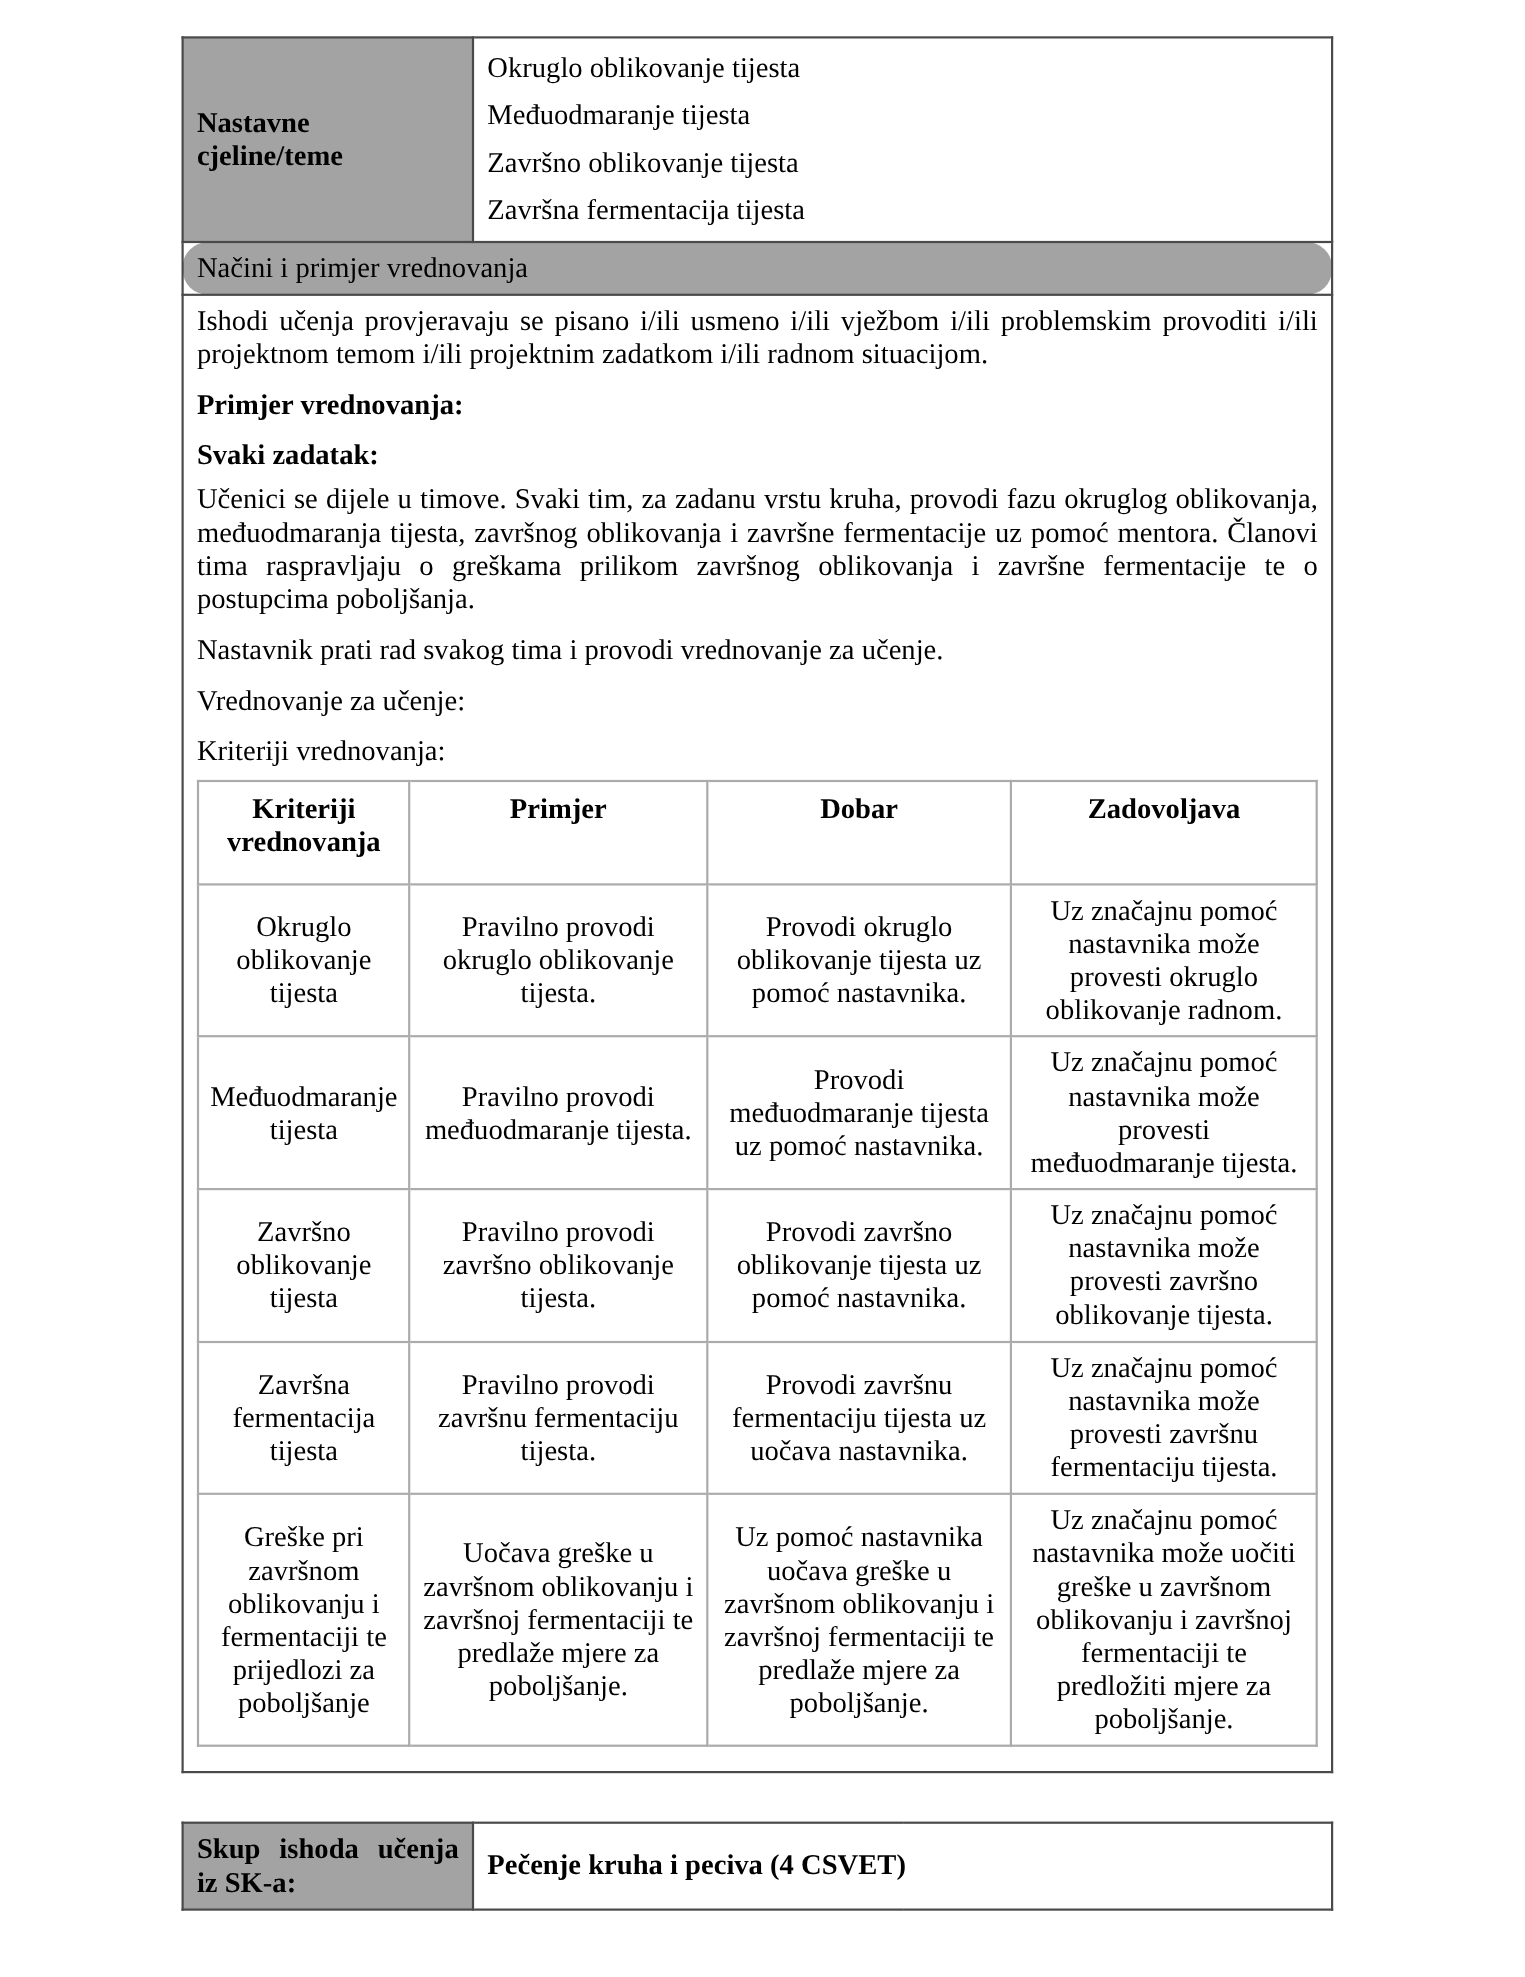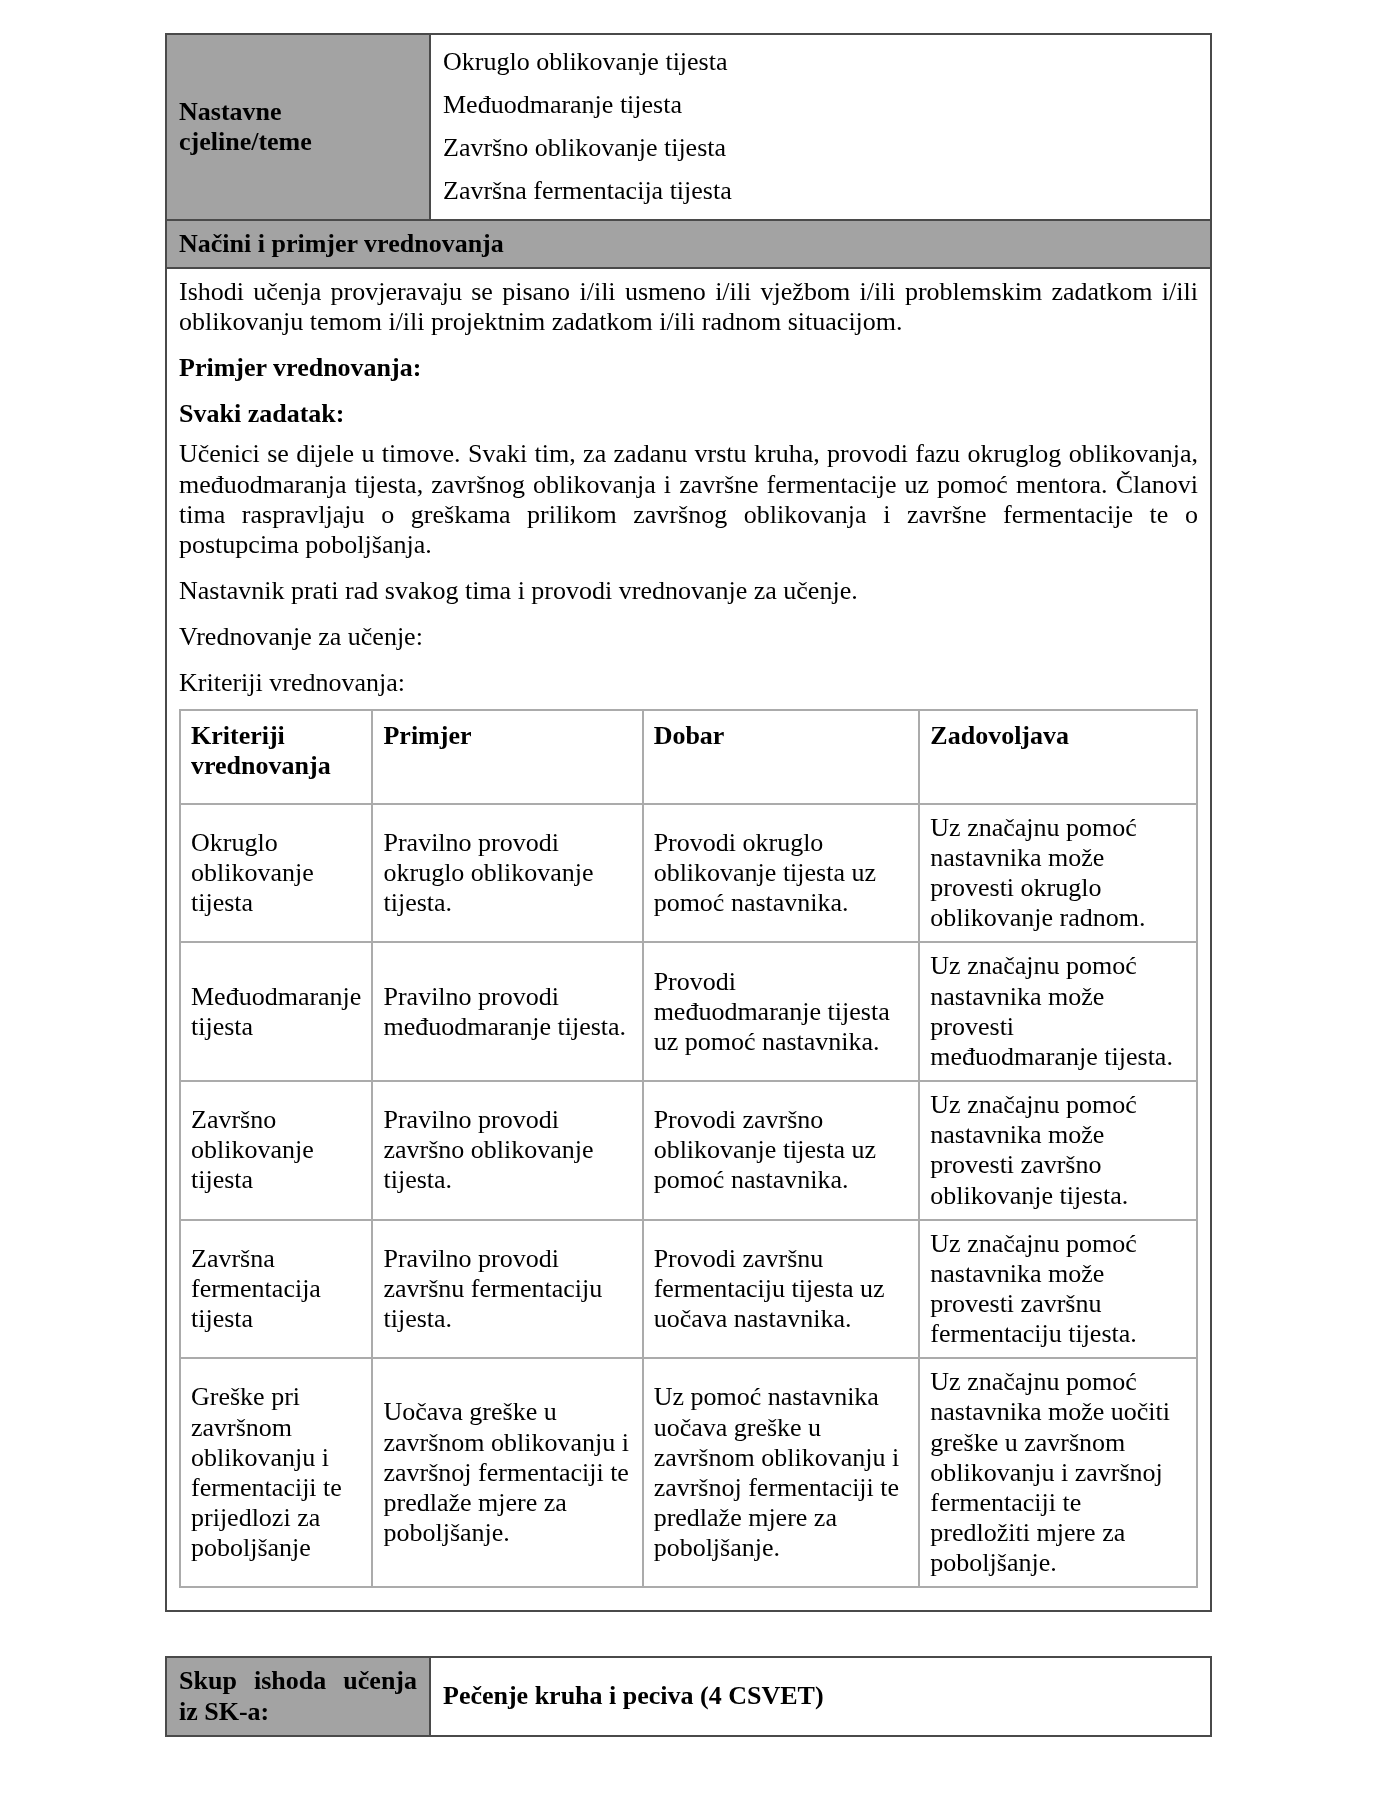--- a/index.html
+++ b/index.html
@@ -15,32 +15,32 @@
   
   .outer td{border:2px solid #4a4a4a;vertical-align:middle;padding:8px 12px;}
   .blue{background:#a3a3a3;}
 
   
   .col-label{width:238px;}
   .label-cell{font-weight:bold;padding:10px 12px;}
   .topics-cell p{margin:4px 0 13px;}
   .topics-cell p:last-child{margin-bottom:4px;}
 
-  .section-bar{font-weight:bold;padding:13px 12px;}
+  .section-bar{font-weight:normal;padding:13px 12px;border-radius:23px;}
 
   
   .content-cell{padding:12px 12px 14px;vertical-align:top;}
   .content-cell p{margin:0 0 16px;}
   .just{text-align:justify;}
   .b{font-weight:bold;font-family:Liberation Serif, serif;}
   .tight{margin-bottom:10px !important;}
 
   
   .inner{margin:4px 0 14px;}
-  .inner td,.inner th{border:2px solid #ababab;text-align:left;padding:8px 10px;}
+  .inner td,.inner th{border:2px solid #ababab;text-align:center;padding:8px 10px;}
   .inner th{font-weight:bold;vertical-align:top;padding:10px 10px 22px;}
   .inner td{vertical-align:middle;}
   .inner .c1{width:18.4%;}
   .inner .c2{width:26.7%;}
   .inner .c3{width:27.4%;}
   .inner .c4{width:27.5%;}
   .closing{margin:0;}
 
   
   .outcomes{margin-top:44px;}
@@ -62,21 +62,21 @@
         <p>Međuodmaranje tijesta</p>
         <p>Završno oblikovanje tijesta</p>
         <p>Završna fermentacija tijesta</p>
       </td>
     </tr>
     <tr>
       <td colspan="2" class="blue section-bar">Načini i primjer vrednovanja</td>
     </tr>
     <tr>
       <td colspan="2" class="content-cell">
-        <p class="just">Ishodi učenja provjeravaju se pisano i/ili usmeno i/ili vježbom i/ili problemskim zadatkom i/ili oblikovanju temom i/ili projektnim zadatkom i/ili radnom situacijom.</p>
+        <p class="just">Ishodi učenja provjeravaju se pisano i/ili usmeno i/ili vježbom i/ili problemskim provoditi i/ili projektnom temom i/ili projektnim zadatkom i/ili radnom situacijom.</p>
         <p class="b">Primjer vrednovanja:</p>
         <p class="b tight">Svaki zadatak:</p>
         <p class="just">Učenici se dijele u timove. Svaki tim, za zadanu vrstu kruha, provodi fazu okruglog oblikovanja, međuodmaranja tijesta, završnog oblikovanja i završne fermentacije uz pomoć mentora. Članovi tima raspravljaju o greškama prilikom završnog oblikovanja i završne fermentacije te o postupcima poboljšanja.</p>
         <p>Nastavnik prati rad svakog tima i provodi vrednovanje za učenje.</p>
         <p>Vrednovanje za učenje:</p>
         <p class="tight">Kriteriji vrednovanja:</p>
 
         <table class="inner">
           <tbody>
                 <tr>

